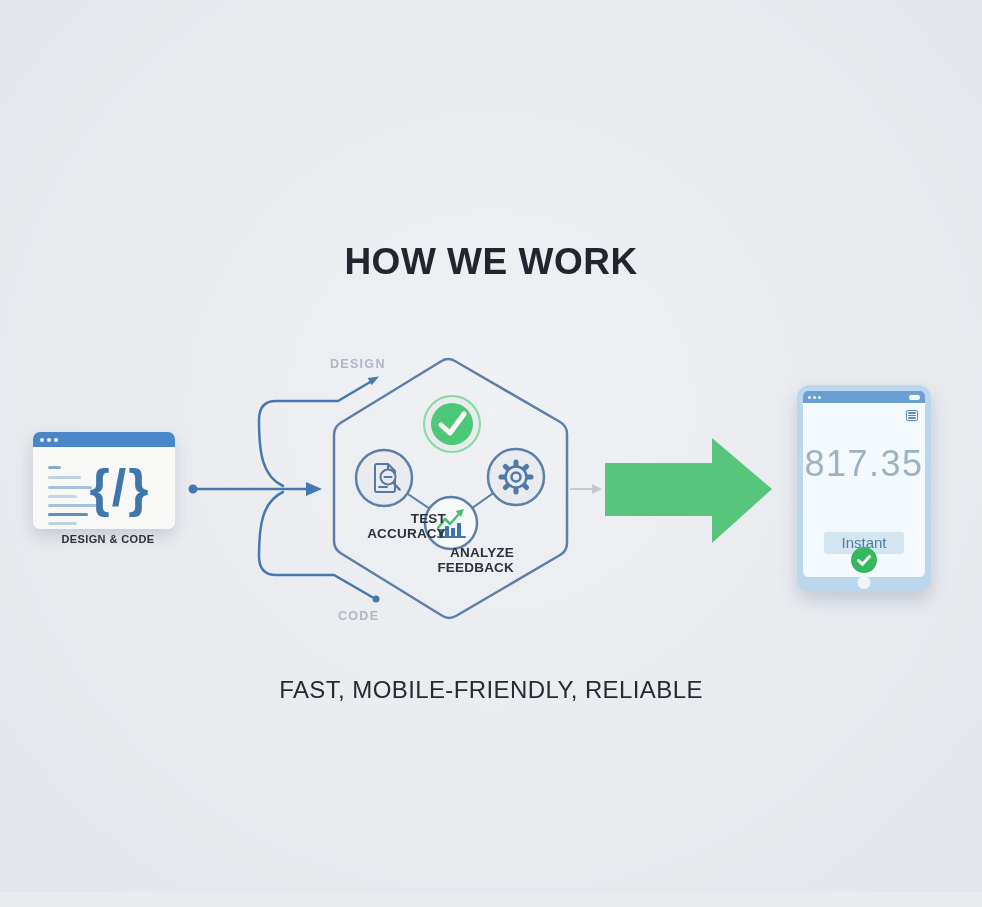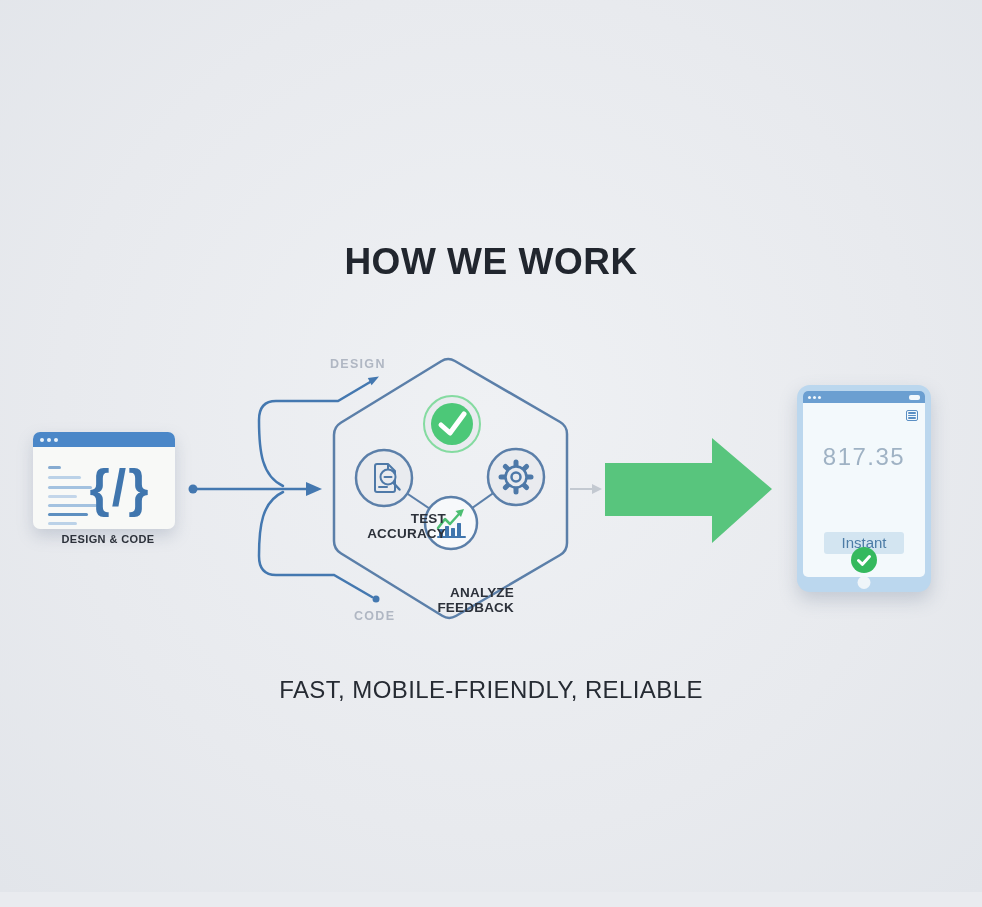--- a/index.html
+++ b/index.html
@@ -22,44 +22,44 @@
   .cline{position:absolute;height:3px;border-radius:2px;}
   .code-glyph{position:absolute;left:34px;top:-1px;width:106px;text-align:center;
     font-size:52px;font-weight:700;color:#4076AE;letter-spacing:2px;line-height:84px;}
   .browser-label{left:28px;top:533px;width:160px;text-align:center;
     font-size:11px;font-weight:700;color:#2C313A;letter-spacing:.4px;}
 
   
   .branch-lbl{width:90px;text-align:left;font-size:12.5px;font-weight:600;
     color:#B0B7C3;letter-spacing:1.3px;}
   .design-lbl{left:330px;top:357px;}
-  .code-lbl{left:354px;top:609px;}
+  .code-lbl{left:338px;top:609px;}
 
   
   .step-lbl{width:124px;text-align:right;font-size:13.5px;font-weight:700;
     color:#2C313A;line-height:14.5px;letter-spacing:.2px;}
   .lbl-test{left:322px;top:512px;}
   .lbl-refine{left:454px;top:512px;}
-  .lbl-analyze{left:390px;top:586px;}
+  .lbl-analyze{left:390px;top:546px;}
 
   
   .tablet{left:797px;top:385px;width:134px;height:207px;border-radius:13px;
     background:#BBD7EE;box-shadow:0 8px 18px rgba(110,125,150,.30);}
   .screen{position:absolute;left:6px;top:6px;right:6px;bottom:15px;
     background:#F3F9FC;border-radius:5px;overflow:hidden;}
   .tbar{position:absolute;left:0;top:0;right:0;height:12px;background:#6B9FD1;
     display:flex;align-items:center;padding:0 5px;gap:2px;}
   .tdot{width:3px;height:3px;border-radius:50%;background:#F2F8FC;}
   .battery{margin-left:auto;width:11px;height:5px;border-radius:2px;background:#F2F8FC;}
   .menu-icon{position:absolute;right:7px;top:19px;width:12px;height:11px;
     border:1.5px solid #5A8FC4;border-radius:2px;box-sizing:border-box;
     display:flex;flex-direction:column;justify-content:space-evenly;padding:0 1px;}
   .menu-icon i{display:block;height:1.5px;background:#5A8FC4;border-radius:1px;}
   .reading{position:absolute;left:0;top:52px;width:100%;text-align:center;
-    font-size:24px;font-weight:400;color:#9FB2C4;letter-spacing:1.5px;}
+    font-size:36px;font-weight:400;color:#9FB2C4;letter-spacing:1.5px;}
   .badge{position:absolute;left:50%;top:111px;transform:translateX(-50%);
     width:80px;height:22px;line-height:22px;text-align:center;border-radius:3px;
     background:#D3E5F1;color:#4C7CA6;font-size:15px;font-weight:500;margin-top:30px;}
   .dev-check{position:absolute;left:50%;top:156px;transform:translateX(-50%);
     width:26px;height:26px;}
   .home-btn{position:absolute;left:50%;bottom:3px;transform:translateX(-50%);
     width:13px;height:13px;border-radius:50%;background:#EFF5F9;}
 
   .tagline{left:0;top:676px;width:982px;text-align:center;
     font-size:24px;font-weight:500;color:#262B33;letter-spacing:.4px;}

